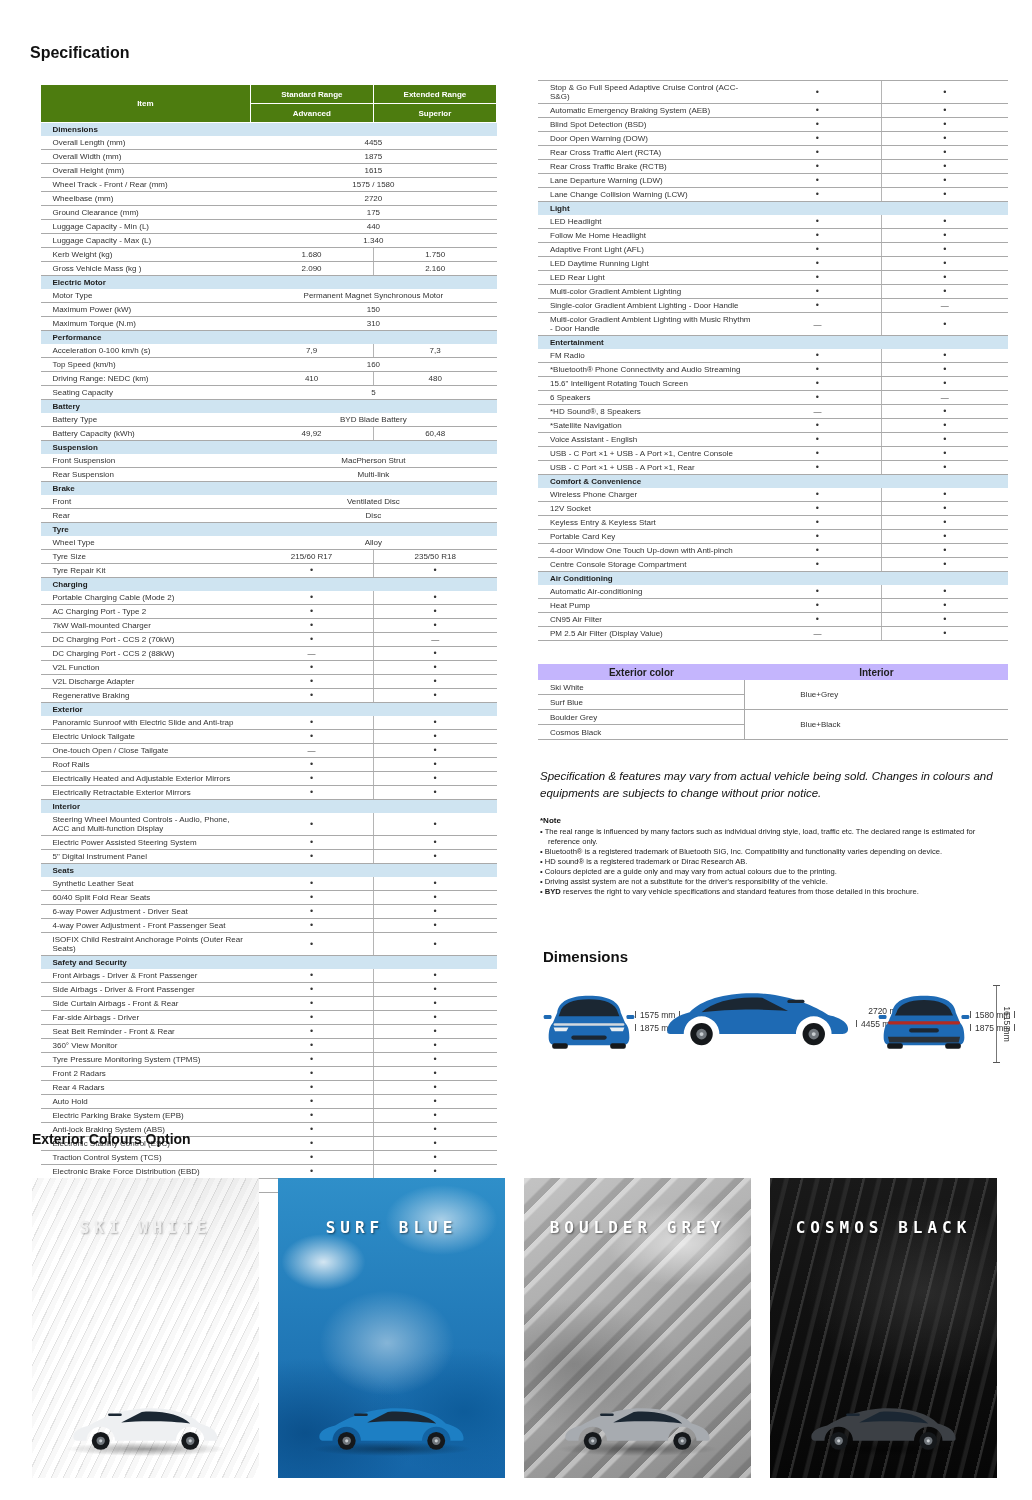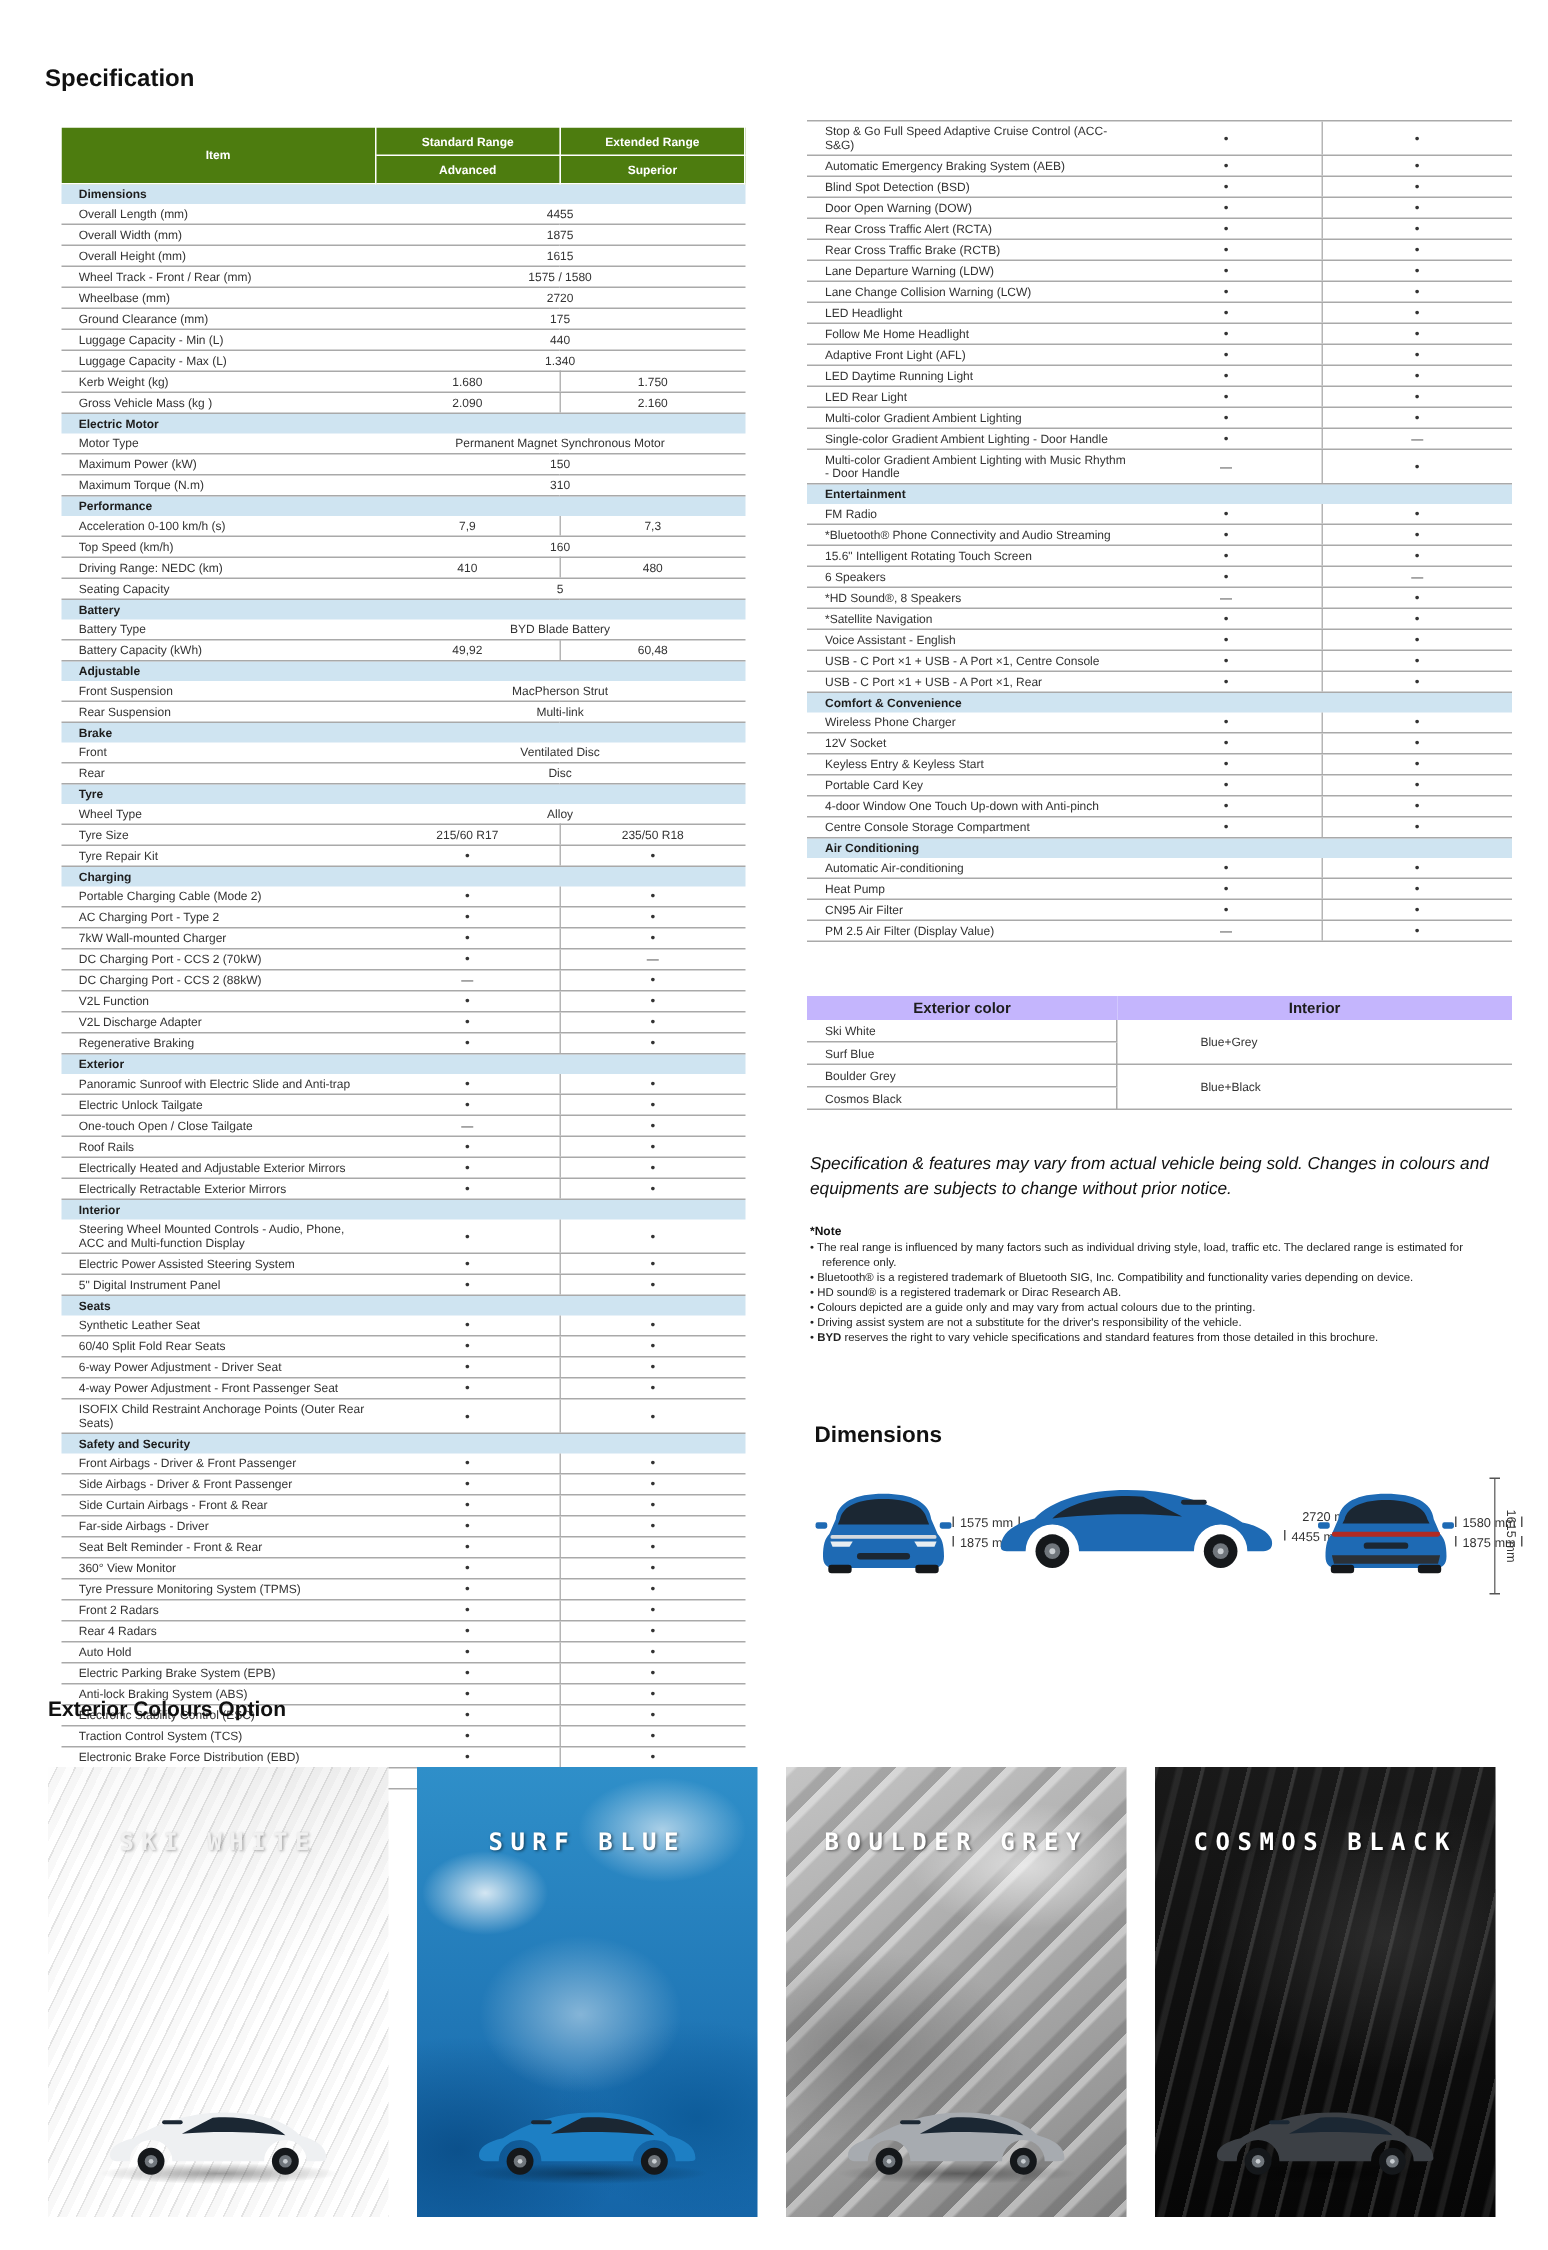--- a/index.html
+++ b/index.html
@@ -198,21 +198,21 @@
         <tr class="data">
           <td class="lbl">Battery Type</td>
           <td class="val" colspan="2">BYD Blade Battery</td>
         </tr>
         <tr class="data">
           <td class="lbl">Battery Capacity (kWh)</td>
           <td class="val">49,92</td>
           <td class="val split">60,48</td>
         </tr>
         <tr class="section">
-          <td colspan="3">Adjustable</td>
+          <td colspan="3">Suspension</td>
         </tr>
         <tr class="data">
           <td class="lbl">Front Suspension</td>
           <td class="val" colspan="2">MacPherson Strut</td>
         </tr>
         <tr class="data">
           <td class="lbl">Rear Suspension</td>
           <td class="val" colspan="2">Multi-link</td>
         </tr>
         <tr class="section">
@@ -492,20 +492,23 @@
         </tr>
         <tr class="data">
           <td class="lbl">Lane Departure Warning (LDW)</td>
           <td class="val dot">•</td>
           <td class="val split dot">•</td>
         </tr>
         <tr class="data">
           <td class="lbl">Lane Change Collision Warning (LCW)</td>
           <td class="val dot">•</td>
           <td class="val split dot">•</td>
+        </tr>
+        <tr class="section">
+          <td colspan="3">Light</td>
         </tr>
         <tr class="data">
           <td class="lbl">LED Headlight</td>
           <td class="val dot">•</td>
           <td class="val split dot">•</td>
         </tr>
         <tr class="data">
           <td class="lbl">Follow Me Home Headlight</td>
           <td class="val dot">•</td>
           <td class="val split dot">•</td>

